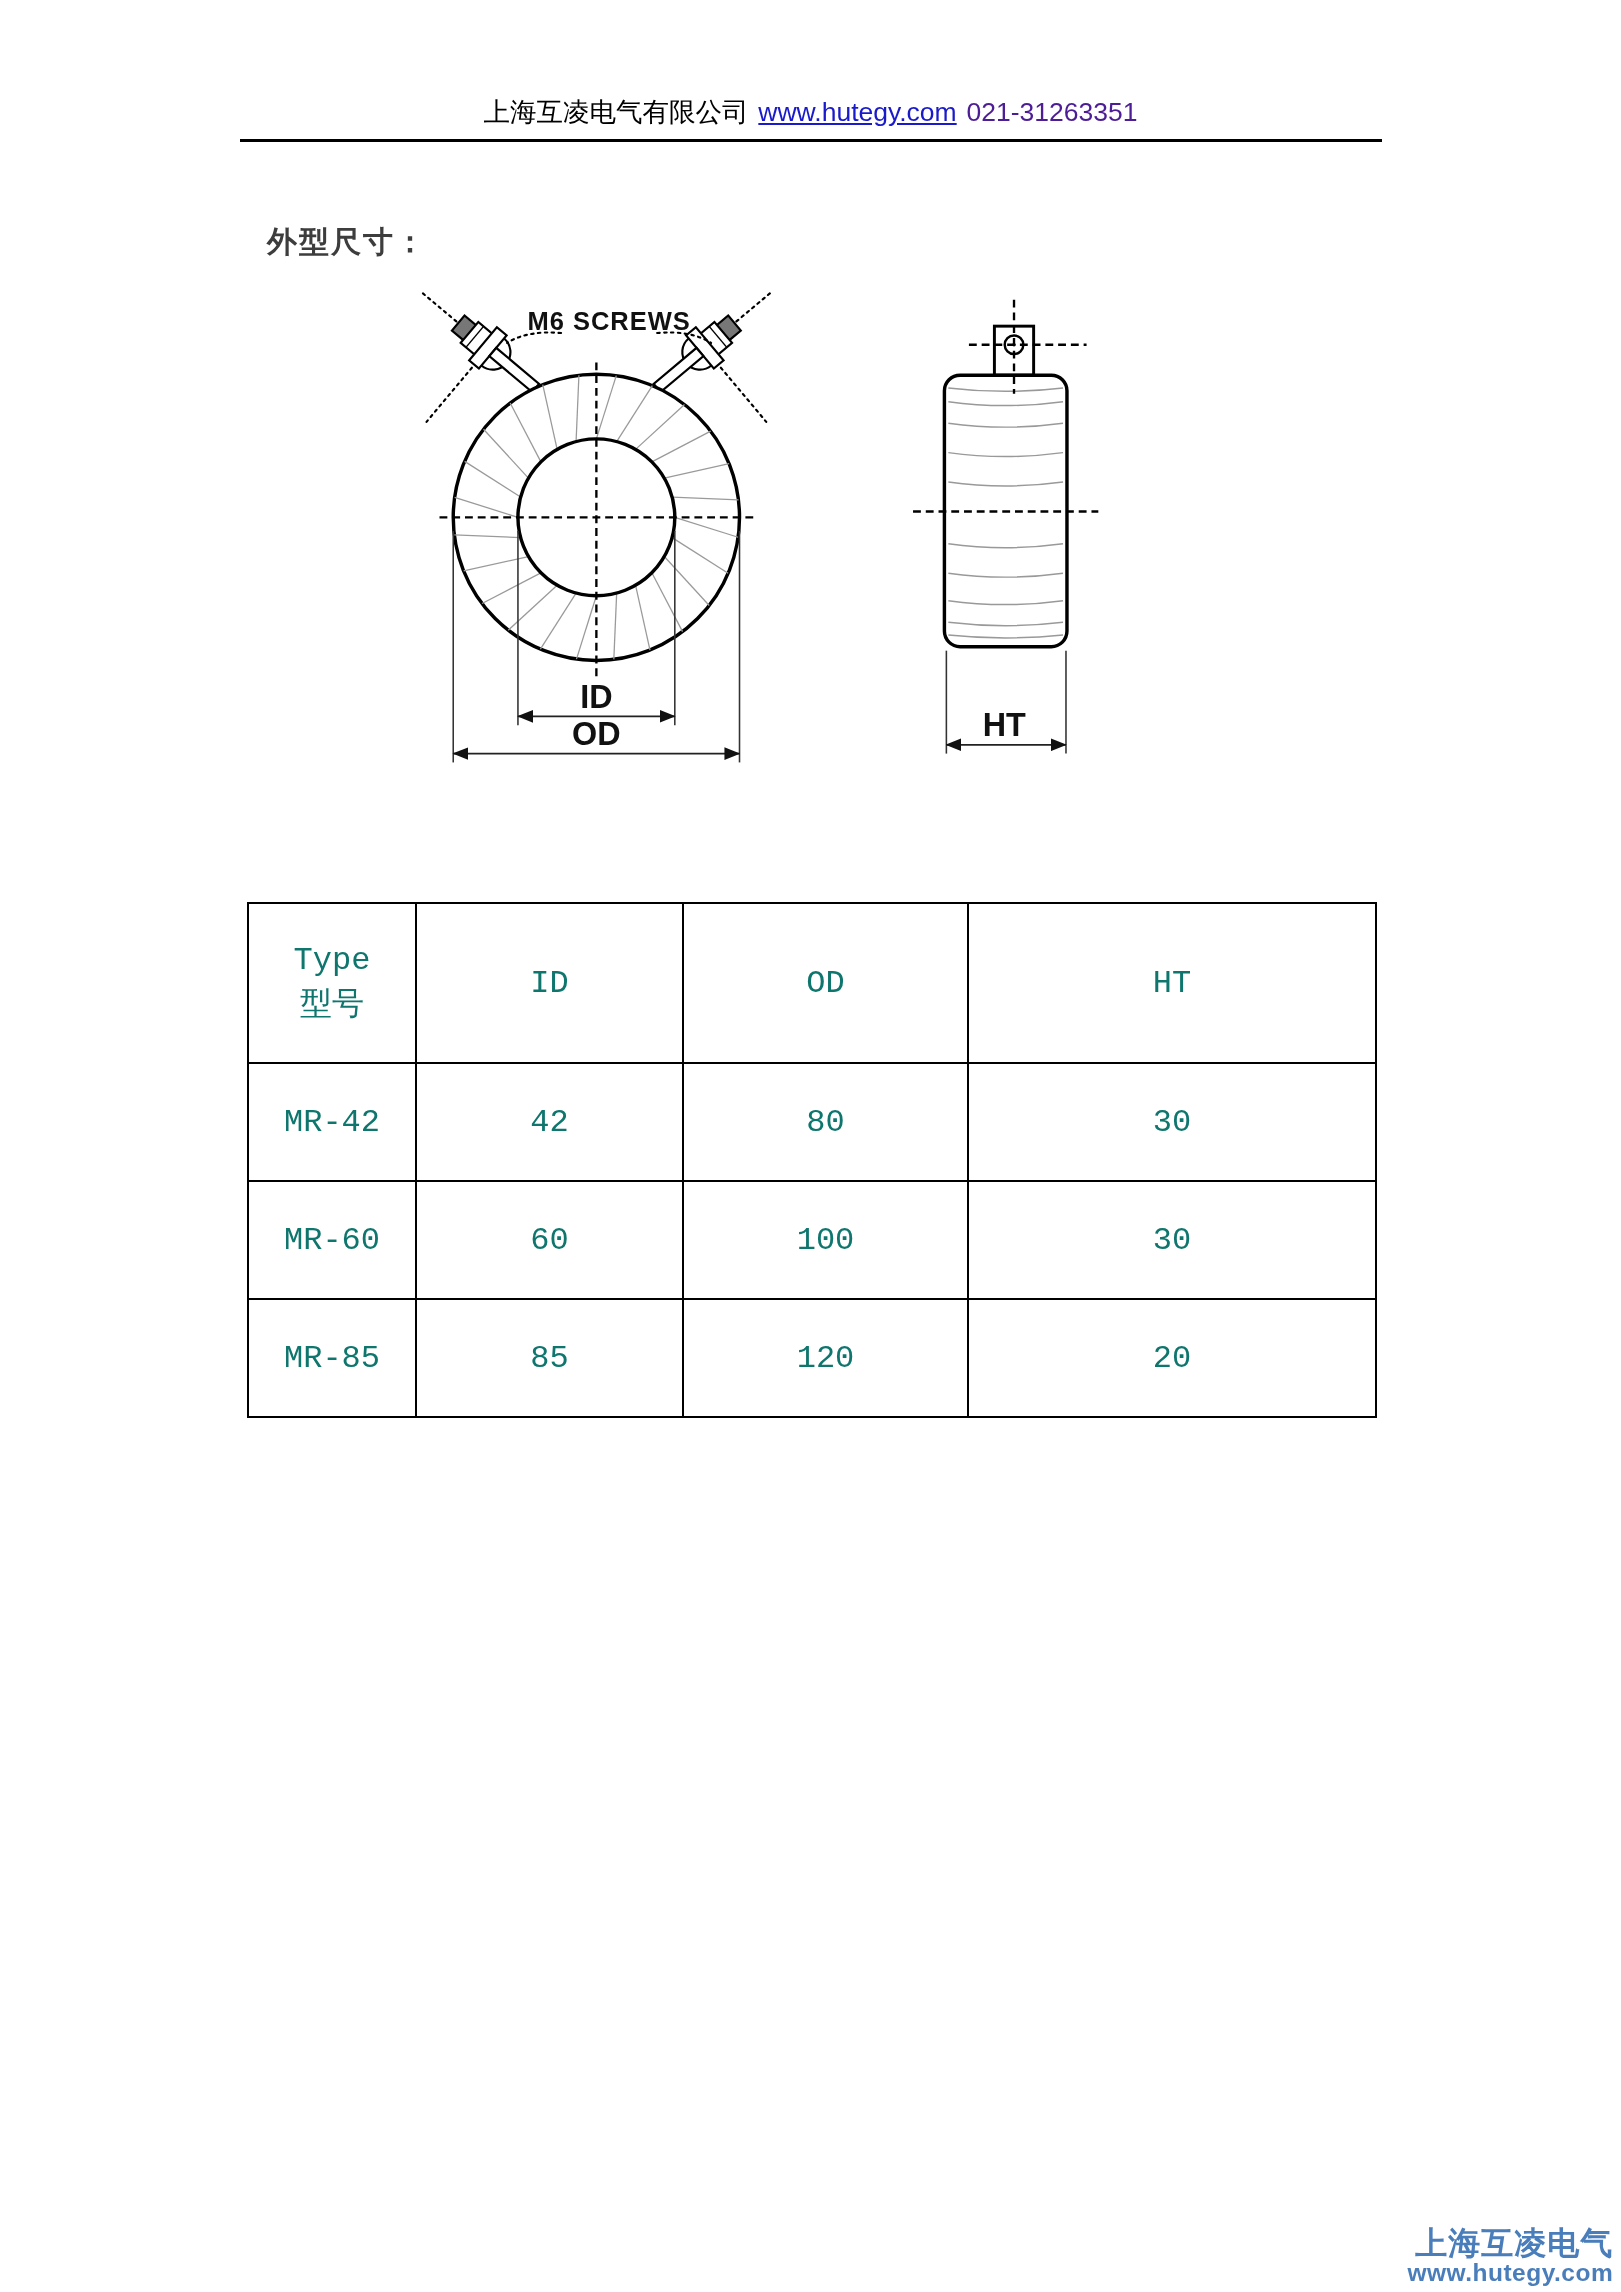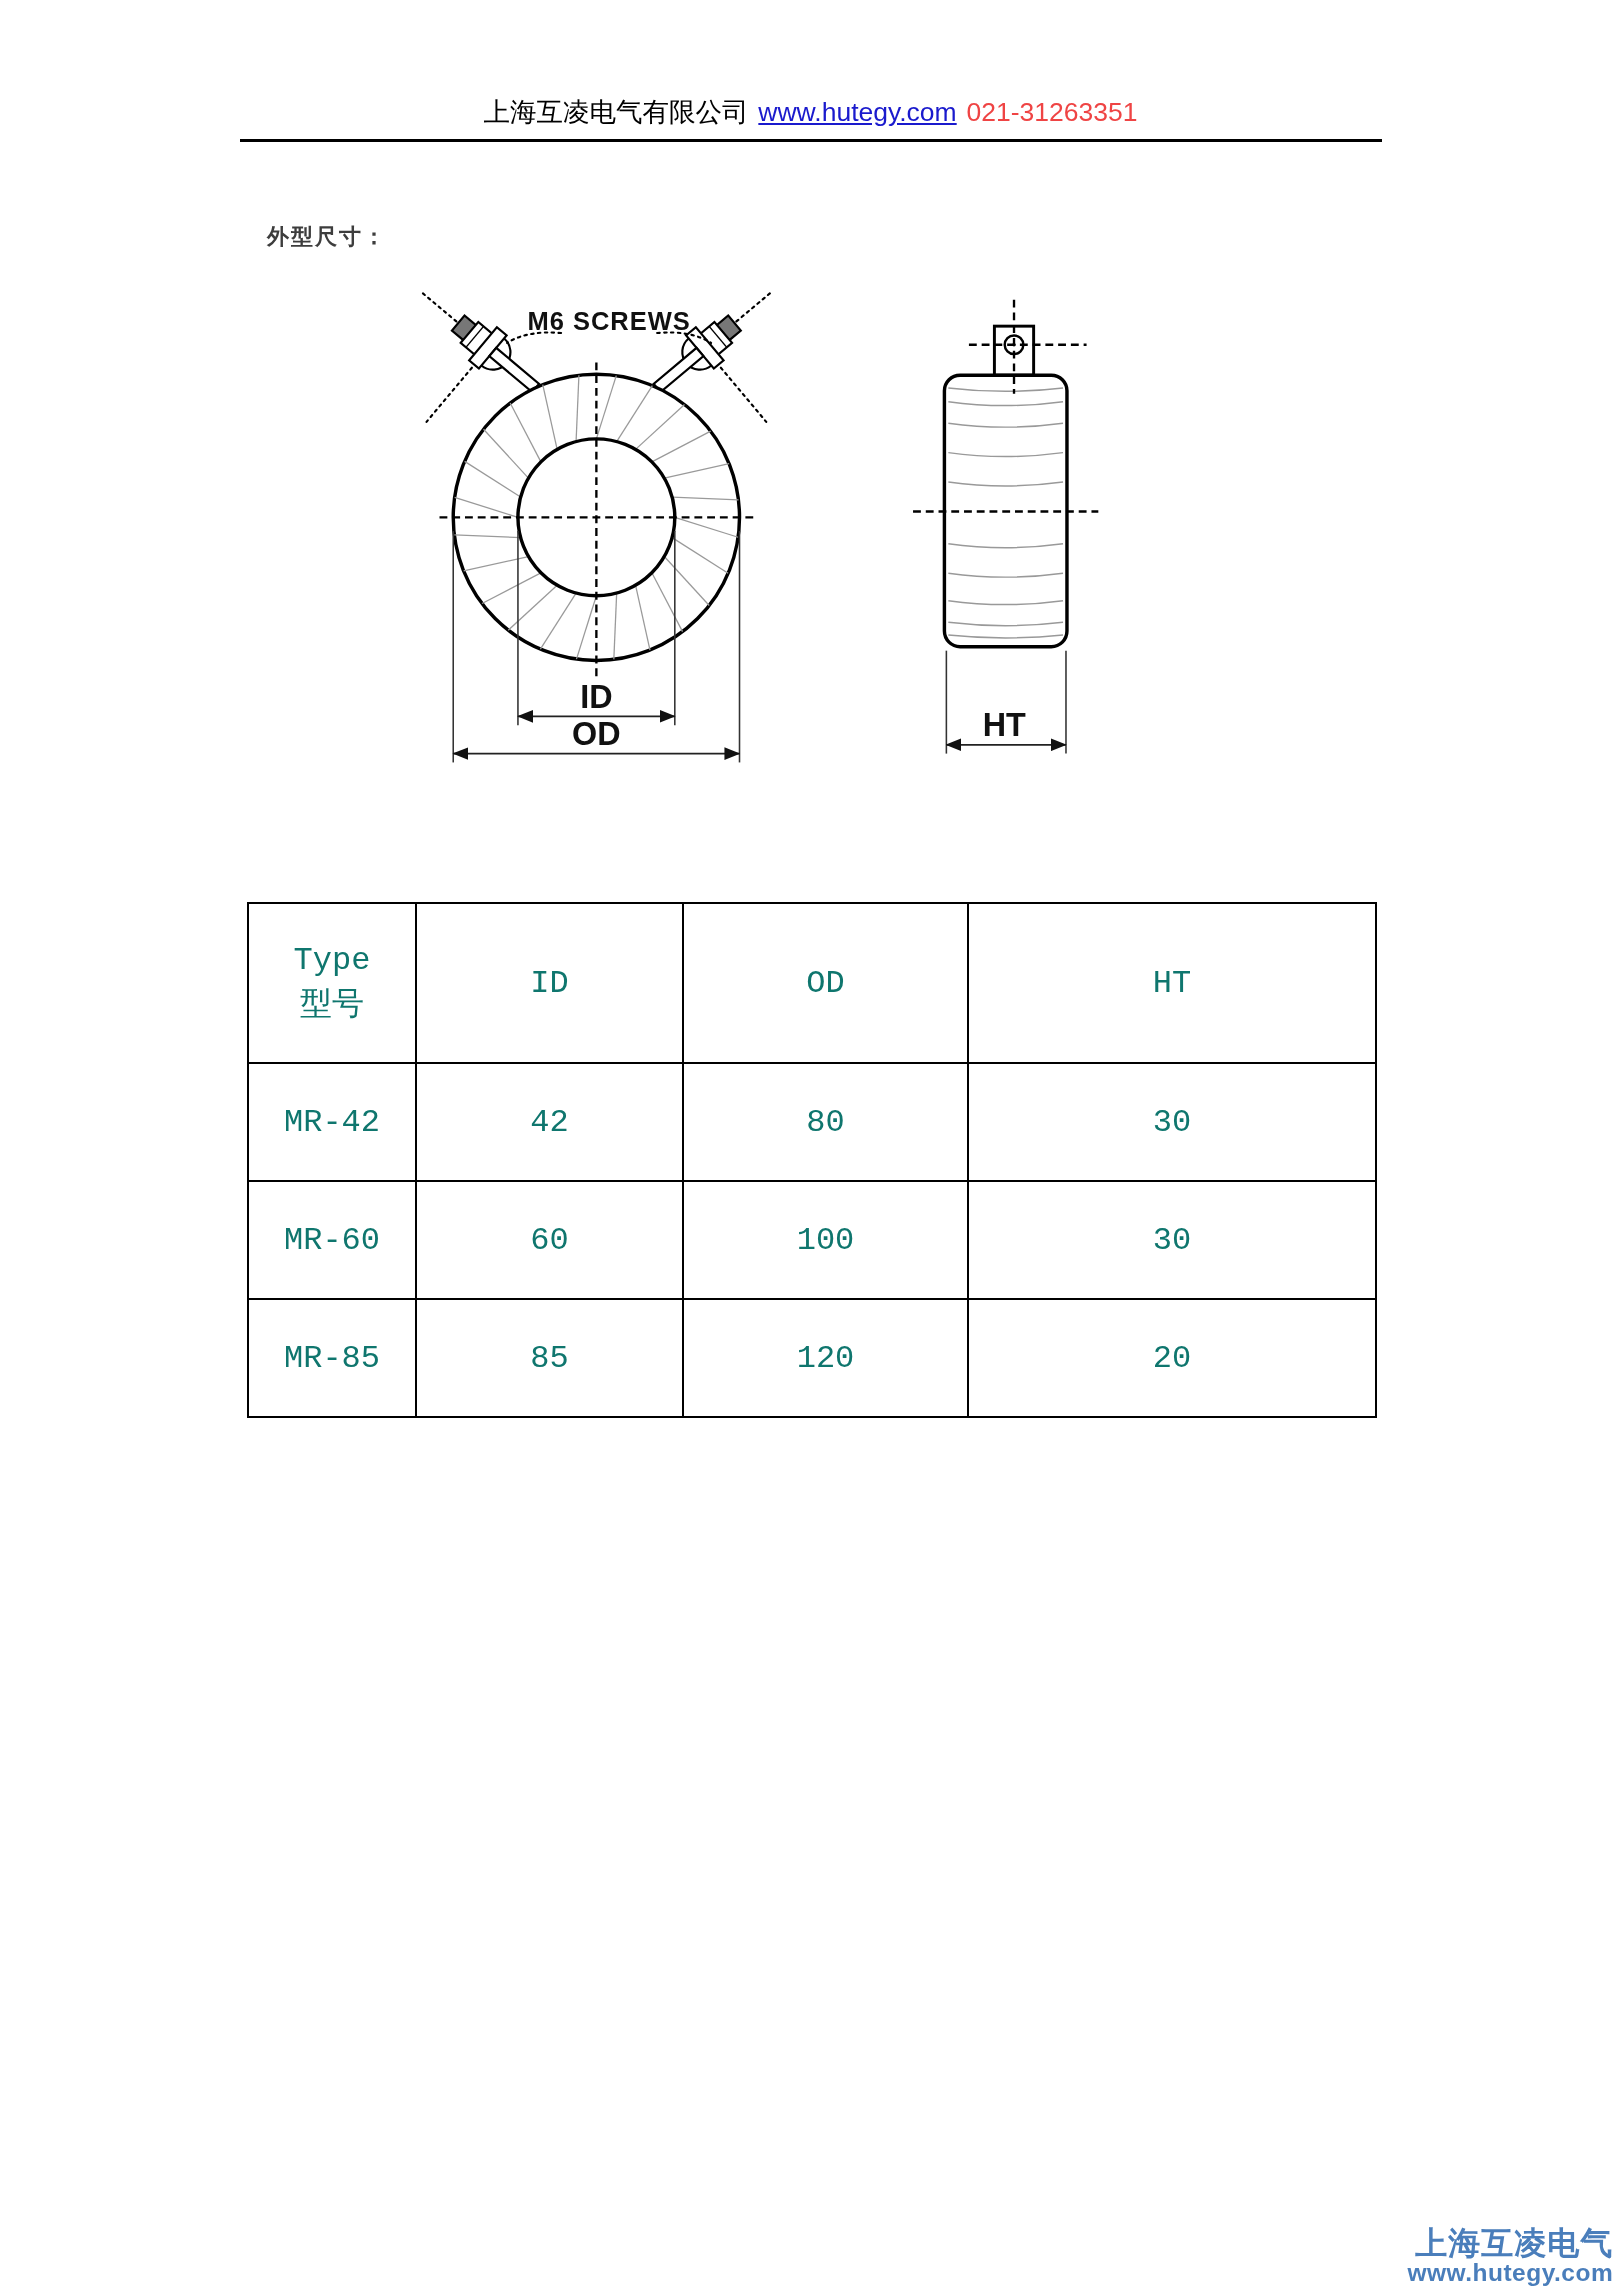--- a/index.html
+++ b/index.html
@@ -7,28 +7,28 @@
     position:relative; width:1621px; height:2293px; background:#ffffff;
     font-family:"Liberation Sans", sans-serif; overflow:hidden;
   }
   
   .doc-header {
     position:absolute; top:94px; left:0; width:100%;
     text-align:center; font-size:26.5px; color:#000; white-space:nowrap;
   }
   .doc-header .company { color:#000; }
   .doc-header .weblink { color:#1a1acd; text-decoration:underline; margin:0 9.8px; cursor:pointer; }
-  .doc-header .phone { color:#ef4444; }
+  .doc-header .phone { color:#4c1d95; }
   .header-rule {
     position:absolute; left:240px; top:139px; width:1142px; height:2.9px; background:#000;
   }
   
   .section-label {
     position:absolute; left:267px; top:222px;
-    font-size:22px; font-weight:bold; color:#3d3d3d; letter-spacing:2px;
+    font-size:30px; font-weight:bold; color:#3d3d3d; letter-spacing:2px;
   }
   
   .diagram { position:absolute; left:412px; top:284px; width:706px; height:500px; }
   .diagram .outline { fill:#fff; stroke:#000; stroke-width:3.5; }
   .diagram .hatch  { stroke:#9a9a9a; stroke-width:1.3; }
   .diagram .tape   { stroke:#999; stroke-width:1.5; fill:none; }
   .diagram .dash   { stroke:#000; stroke-width:2.4; stroke-dasharray:8 5; fill:none; }
   .diagram .dot    { stroke:#000; stroke-width:2.2; stroke-dasharray:2.5 4.5; fill:none; stroke-linecap:round; }
   .diagram .ext    { stroke:#333; stroke-width:1.6; }
   .diagram .dim    { stroke:#222; stroke-width:1.8; }

